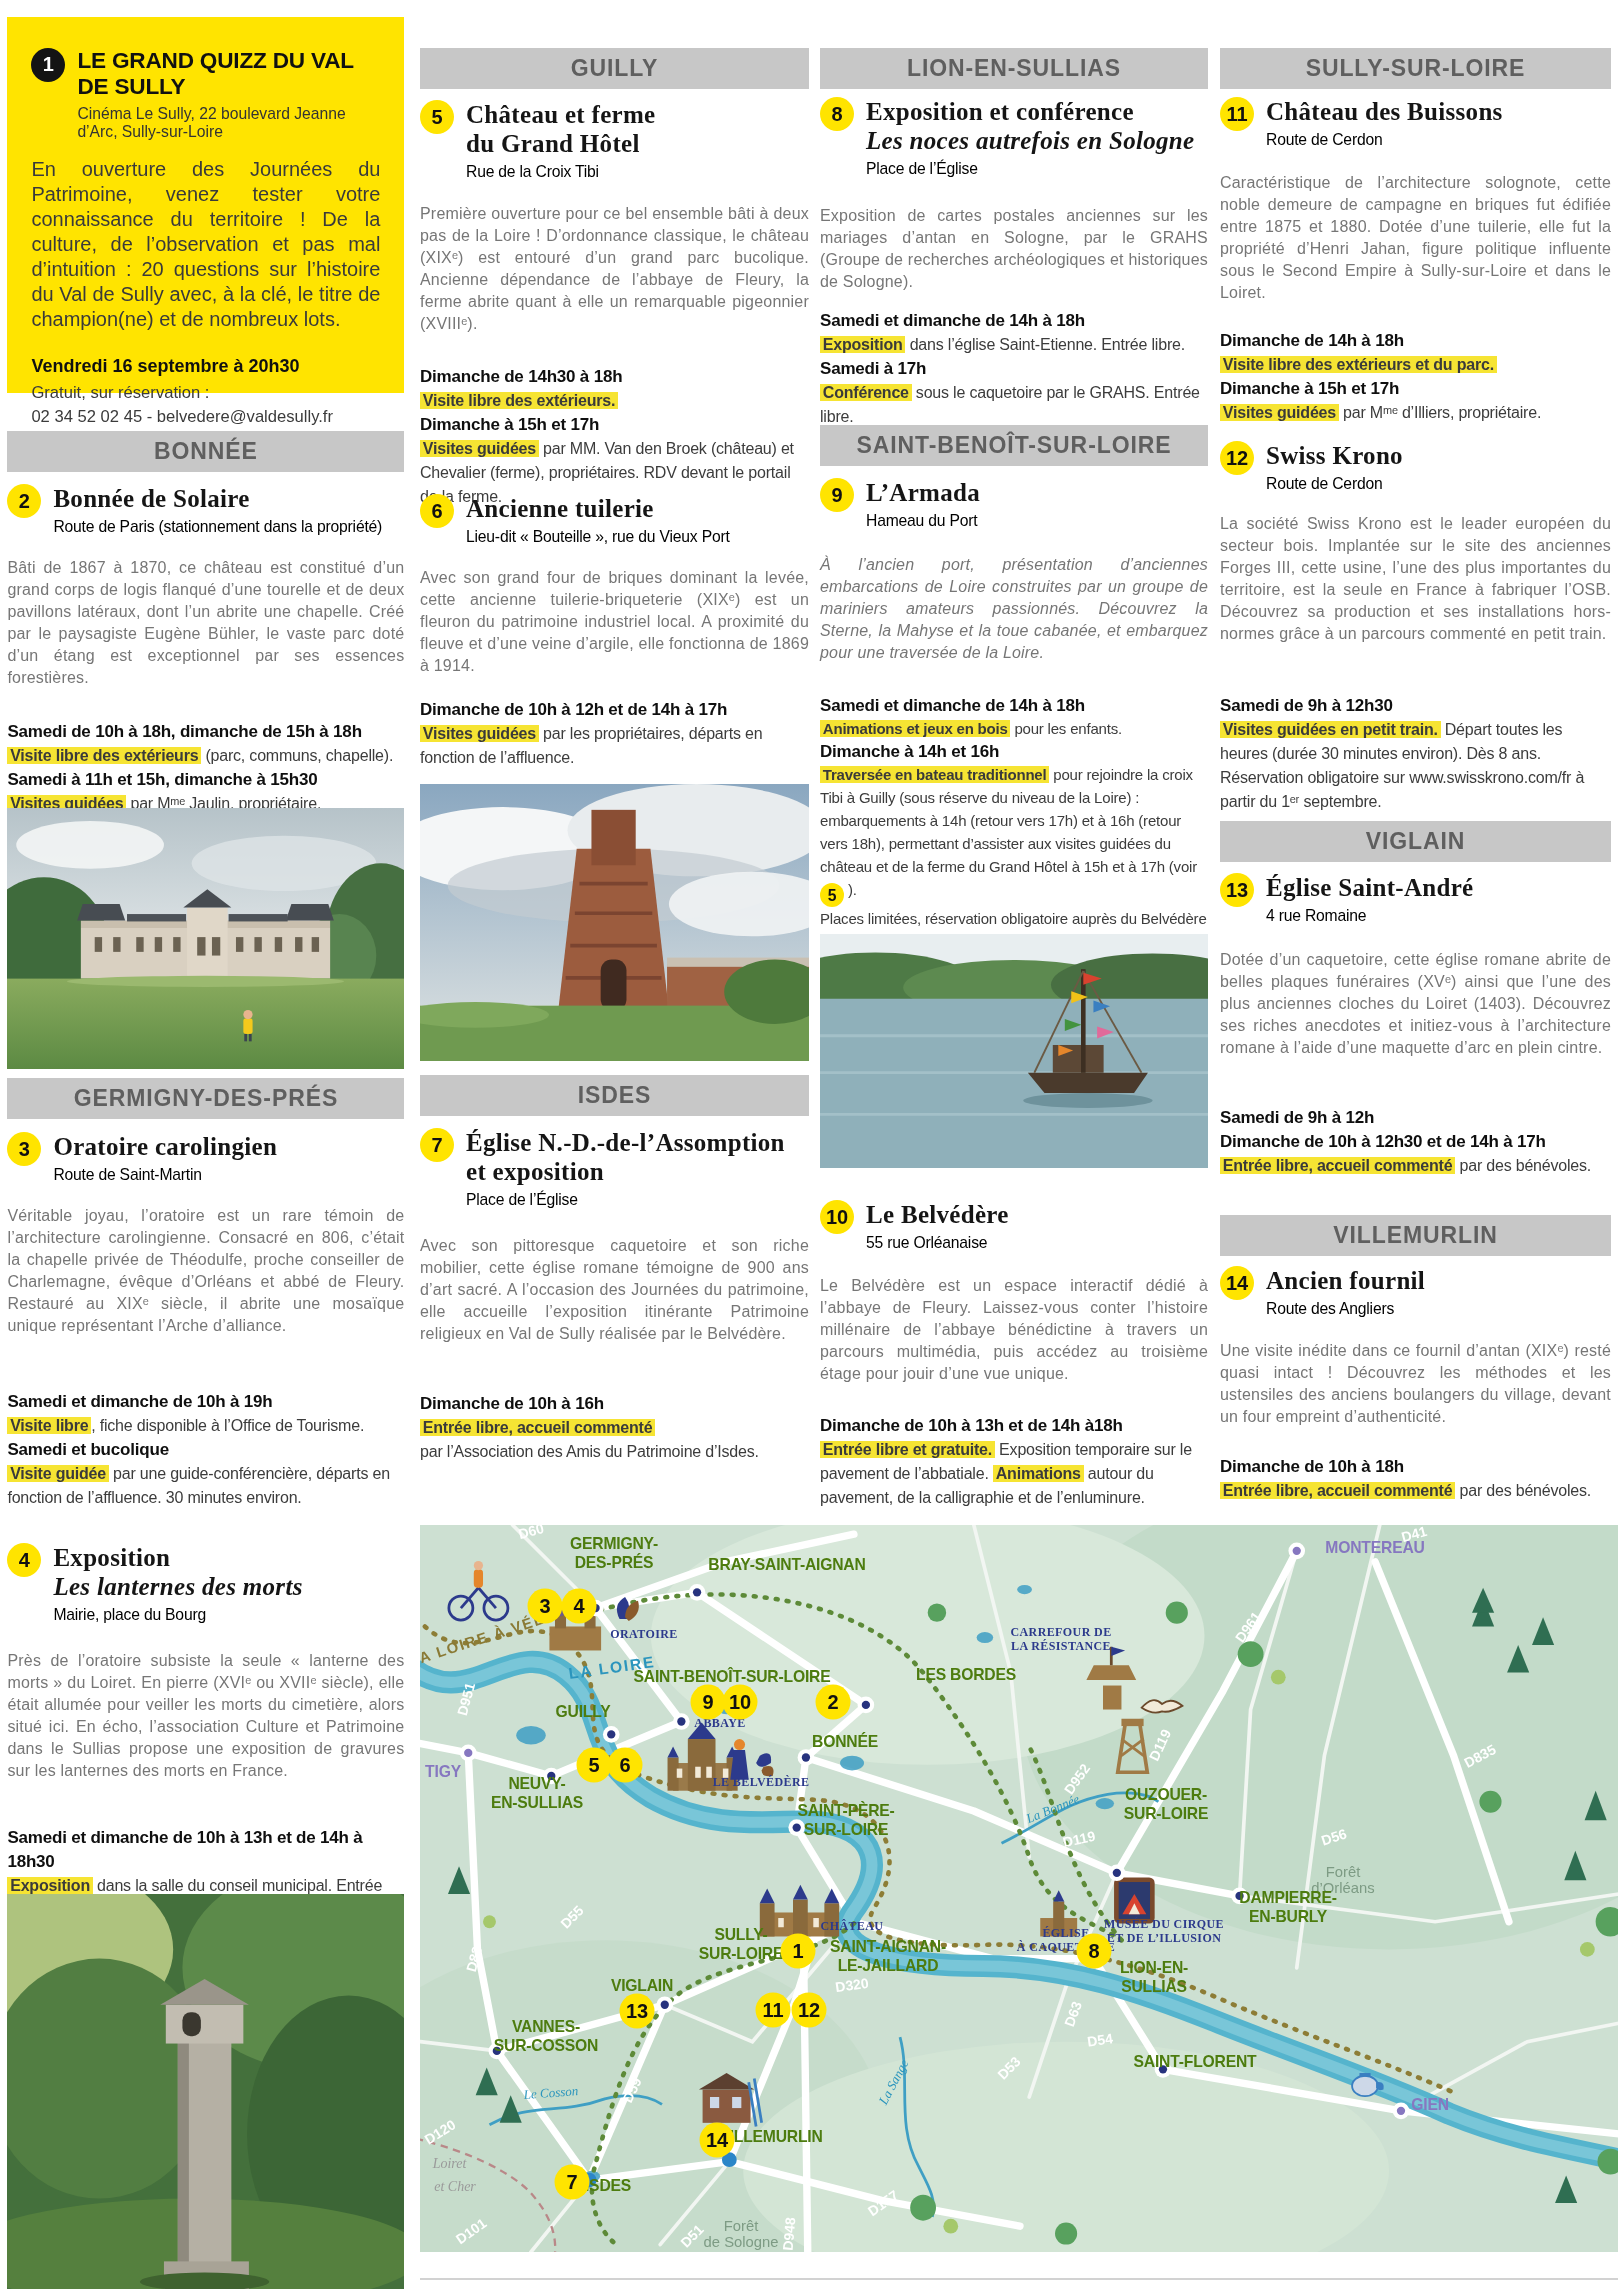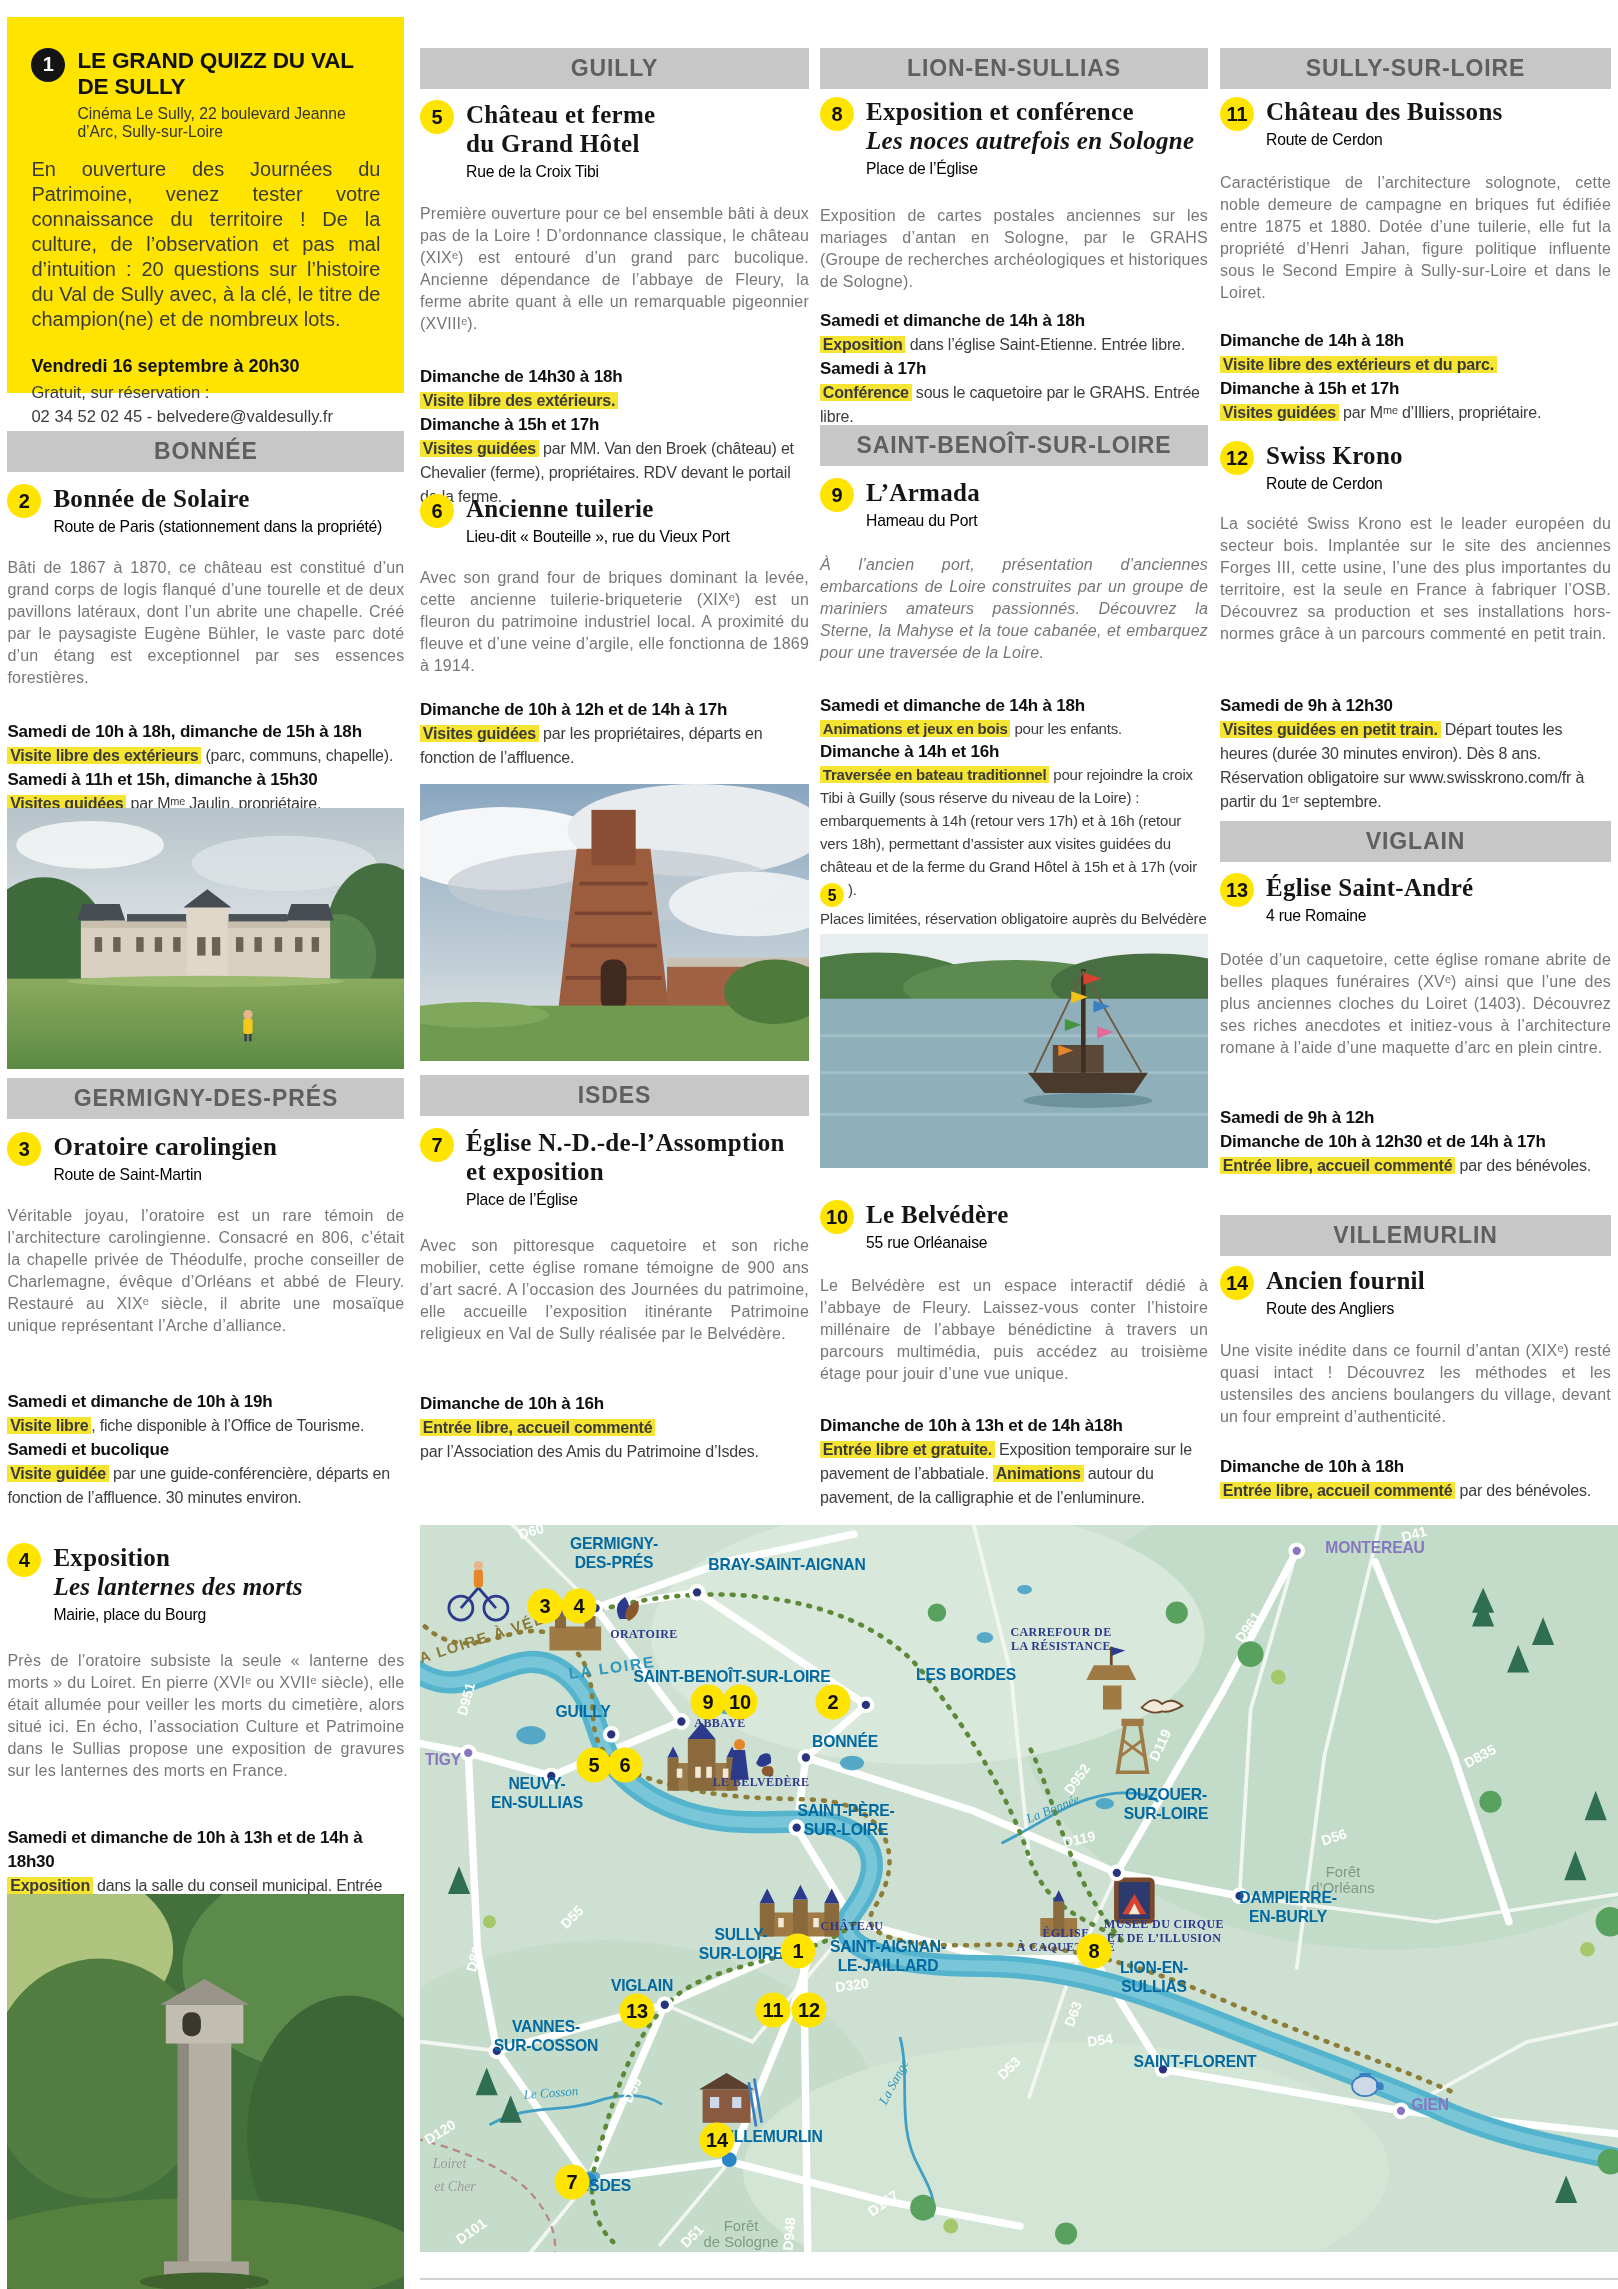--- a/index.html
+++ b/index.html
@@ -25,21 +25,21 @@
   .introbox .a{font-size:15.7px;color:#333;margin:5.5px 0 0 46px;}
   .introbox .b{margin-top:16px;font-size:20px;line-height:25px;color:#3a3a3a;text-align:justify;}
   .introbox .w{margin-top:24px;font-weight:700;font-size:18px;color:#101010;}
   .introbox .c{font-size:16.6px;line-height:24px;color:#3b3b3b;margin-top:3.7px;}
   
   .photo{overflow:hidden;}
   .photo svg{display:block;width:100%;height:100%;}
   
   #map{left:420px;top:1525px;width:1199px;height:727px;background:#cde0d2;overflow:hidden;}
   #map svg.bg{position:absolute;left:0;top:0;}
-  .mt{position:absolute;transform:translate(-50%,-50%);font-weight:700;font-size:15.7px;color:#0369a1;white-space:pre-line;text-align:center;letter-spacing:-0.2px;line-height:18.5px;z-index:5;}
+  .mt{position:absolute;transform:translate(-50%,-50%);font-weight:700;font-size:15.7px;color:#4d7c0f;white-space:pre-line;text-align:center;letter-spacing:-0.2px;line-height:18.5px;z-index:5;}
   .mt.purple{color:#8677c0;}
   .mp{position:absolute;transform:translate(-50%,-50%);font-family:"Liberation Serif",serif;font-weight:700;font-size:12px;color:#2c3a8c;white-space:pre-line;text-align:center;line-height:14px;letter-spacing:0.4px;z-index:5;}
   .mr{position:absolute;transform:translate(-50%,-50%);font-weight:700;font-size:14px;color:#fff;z-index:4;}
   .mw{position:absolute;transform:translate(-50%,-50%);font-weight:700;font-size:15.7px;color:#2b95bd;letter-spacing:1.8px;z-index:4;}
   .mws{position:absolute;transform:translate(-50%,-50%);font-family:"Liberation Serif",serif;font-style:italic;font-size:13px;color:#2b95bd;z-index:4;}
   .mf{position:absolute;transform:translate(-50%,-50%);font-size:14.8px;color:#7d9b84;white-space:pre-line;text-align:center;z-index:4;}
   .mdept{position:absolute;transform:translate(-50%,-50%);font-family:"Liberation Serif",serif;font-style:italic;font-size:14px;color:#9a9a9a;z-index:4;}
   .mvelo{position:absolute;transform:translate(-50%,-50%) rotate(-18deg);font-weight:700;font-size:14.8px;color:#8a7a35;letter-spacing:1.8px;z-index:4;}
   .mapmk{position:absolute;width:35px;height:35px;border-radius:50%;background:#ffe400;display:flex;align-items:center;justify-content:center;font-weight:700;font-size:20px;color:#111;z-index:6;transform:translate(-50%,-50%);}
   .freebox{position:absolute;background:#ffe400;display:flex;align-items:center;justify-content:center;text-align:center;font-family:"Liberation Serif",serif;font-style:italic;font-weight:700;font-size:22px;line-height:29.5px;color:#1d2b6e;white-space:pre-line;z-index:6;}
@@ -685,21 +685,21 @@
   </g>
 </svg>
 
 <div class="mt" style="left:194px;top:28px;">GERMIGNY-
 DES-PRÉS</div>
 <div class="mt" style="left:367px;top:40px;">BRAY-SAINT-AIGNAN</div>
 <div class="mt" style="left:312px;top:152px;">SAINT-BENOÎT-SUR-LOIRE</div>
 <div class="mt" style="left:546px;top:150px;">LES BORDES</div>
 <div class="mt" style="left:425px;top:217px;">BONNÉE</div>
 <div class="mt" style="left:163px;top:187px;">GUILLY</div>
-<div class="mt purple" style="left:23px;top:235px;">TIGY</div>
+<div class="mt purple" style="left:23px;top:247px;">TIGY</div>
 <div class="mt" style="left:100px;top:268px;padding-left:34px;">NEUVY-
 EN-SULLIAS</div>
 <div class="mt" style="left:426px;top:295px;">SAINT-PÈRE-
 SUR-LOIRE</div>
 <div class="mt" style="left:746px;top:279px;">OUZOUER-
 SUR-LOIRE</div>
 <div class="mt purple" style="left:955px;top:23px;">MONTEREAU</div>
 <div class="mt" style="left:868px;top:382px;">DAMPIERRE-
 EN-BURLY</div>
 <div class="mt" style="left:321px;top:419px;">SULLY-

